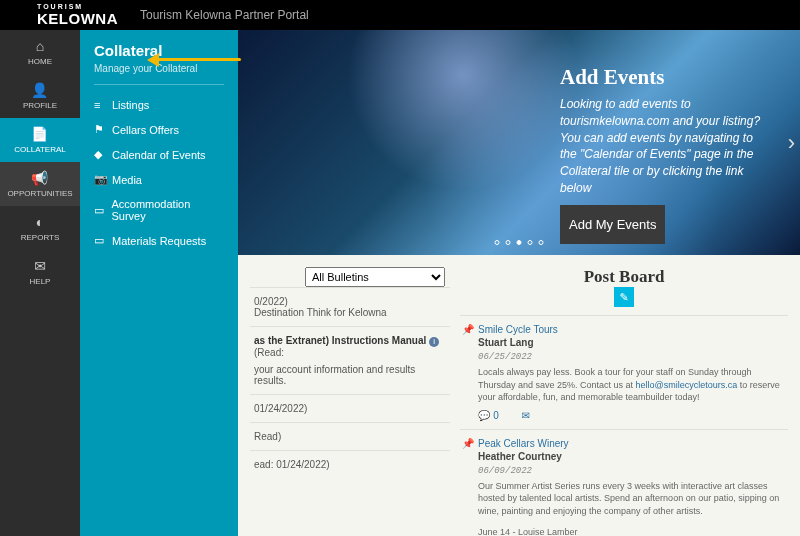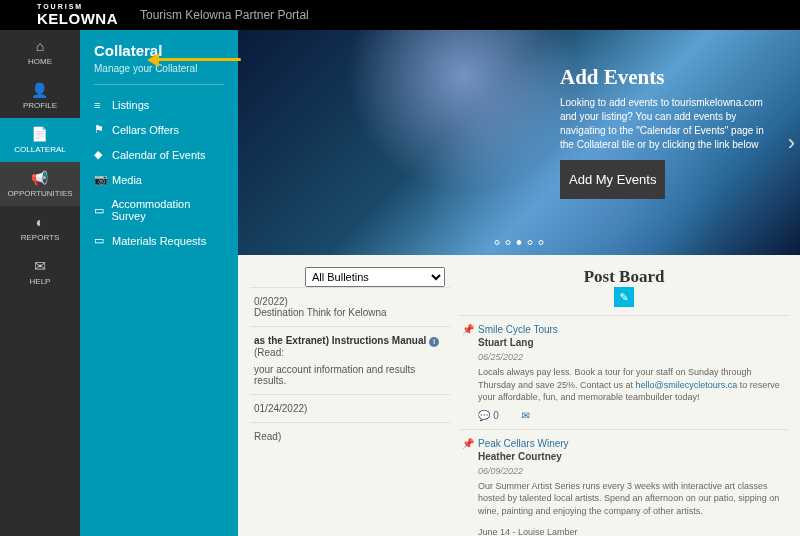--- a/index.html
+++ b/index.html
@@ -20,41 +20,41 @@
 .submenu-item { display: flex; align-items: center; padding: 6px 0; font-size: 11px; cursor: pointer; }
 .submenu-item .ico { width: 18px; font-size: 11px; }
 .arrow { position: absolute; left: 155px; top: 58px; z-index: 30; }
 .arrow-line { width: 86px; height: 3px; background: #f5b800; border-radius: 2px; }
 .arrow-head { position: absolute; left: -8px; top: -5px; width: 0; height: 0; border-right: 12px solid #f5b800; border-top: 7px solid transparent; border-bottom: 7px solid transparent; }
 .main { flex: 1; padding-top: 30px; margin-left: 158px; overflow: hidden; }
 .hero { position: relative; height: 225px; background: linear-gradient(135deg, #0a1a3a 0%, #1a4a6a 40%, #5aa0d0 60%, #2a6a9a 80%, #0a1a3a 100%); color: #fff; }
 .hero::before { content: ""; position: absolute; inset: 0; background: radial-gradient(circle at 40% 20%, rgba(180,200,255,0.6) 0%, transparent 30%), radial-gradient(circle at 60% 70%, rgba(100,150,220,0.4) 0%, transparent 40%); }
 .hero-content { position: absolute; right: 30px; top: 35px; width: 210px; z-index: 2; }
 .hero-content h2 { font-size: 21px; font-family: Georgia, serif; margin-bottom: 6px; }
-.hero-content p { font-size: 10px; line-height: 1.4; margin-bottom: 8px; }
+.hero-content p { font-size: 12px; line-height: 1.4; margin-bottom: 8px; font-style: italic; }
 .hero-btn { background: #3a3a3a; color: #fff; border: none; padding: 12px 9px; font-size: 13px; cursor: pointer; }
 .hero-next { position: absolute; right: 5px; top: 50%; transform: translateY(-50%); color: #ddd; font-size: 22px; cursor: pointer; z-index: 3; }
 .dots { position: absolute; bottom: 10px; left: 50%; transform: translateX(-50%); display: flex; gap: 6px; z-index: 3; }
 .dot { width: 5px; height: 5px; border: 1px solid #fff; border-radius: 50%; }
 .dot.active { background: #fff; }
 .content { display: flex; padding: 12px; gap: 10px; }
 .left-col { width: 200px; }
 .left-col select { width: 140px; font-size: 11px; padding: 2px; margin-left: 55px; }
 .bulletin-item { padding: 8px 4px; border-top: 1px solid #e0e0d8; font-size: 10px; color: #555; }
 .bulletin-item strong { font-weight: bold; color: #333; }
 .info-ico { display: inline-block; width: 10px; height: 10px; background: #5a7aa0; color: #fff; border-radius: 50%; font-size: 8px; text-align: center; line-height: 10px; }
 .right-col { flex: 1; position: relative; }
 .post-header { display: flex; align-items: center; margin-bottom: 8px; flex-direction: column; }
 .post-header h3 { font-family: Georgia, serif; font-size: 17px; color: #333; flex: 1; }
 .edit-btn { width: 20px; height: 20px; background: #00b8e0; color: #fff; display: flex; align-items: center; justify-content: center; font-size: 11px; cursor: pointer; }
 .post { border-top: 1px solid #e0e0d8; padding: 8px 4px 8px 18px; position: relative; font-size: 10px; }
 .post .pin { position: absolute; left: 2px; top: 8px; font-size: 10px; color: #444; }
 .post-title { color: #2a70a0; font-size: 10px; }
 .post-author { color: #444; font-weight: bold; margin-top: 2px; }
-.post-date { color: #888; font-style: italic; margin: 4px 0; font-size: 9px; }
+.post-date { color: #888; font-style: italic; margin: 4px 0; font-size: 9px; font-family: Liberation Mono, monospace; }
 .post-body { color: #666; line-height: 1.4; font-size: 9px; }
 .post-body a { color: #2a70a0; }
 .post-actions { margin-top: 6px; color: #2a70a0; font-size: 10px; }
 .post-actions span { margin-right: 10px; }
 </style>
 </head>
 <body>
 
 <div class="app">
   <div class="topbar">
@@ -155,20 +155,23 @@
         </div>
         <div class="bulletin-item">
           <strong><span>as the Extranet) Instructions Manual</span></strong> <span class="info-ico">i</span> <span>(Read:</span>
           <div style="margin-top:6px;">your account information and results results.</div>
         </div>
         <div class="bulletin-item">
           <div>01/24/2022)</div>
         </div>
         <div class="bulletin-item">
           <div>Read)</div>
+        </div>
+        <div class="bulletin-item">
+          <div>ead: 01/24/2022)</div>
         </div>
       </div>
 
       <div class="right-col">
         <div class="post-header">
           <h3>Post Board</h3>
           <div class="edit-btn">
               <span>✎</span>
             </div>
         </div>

